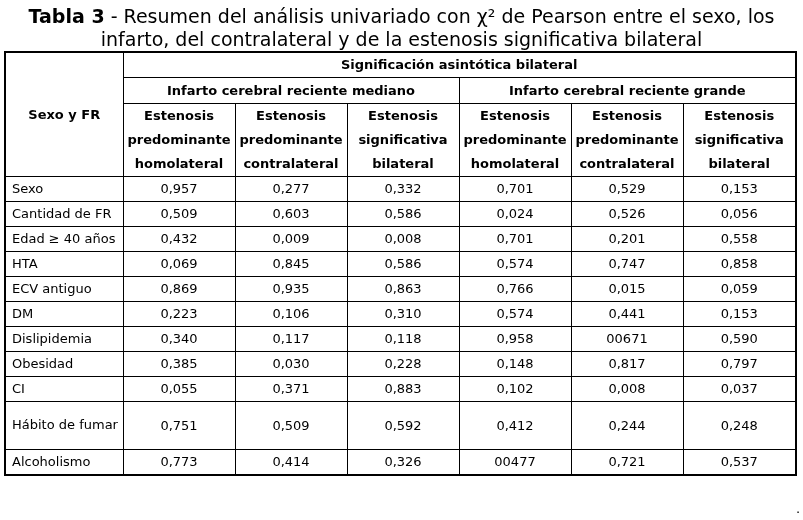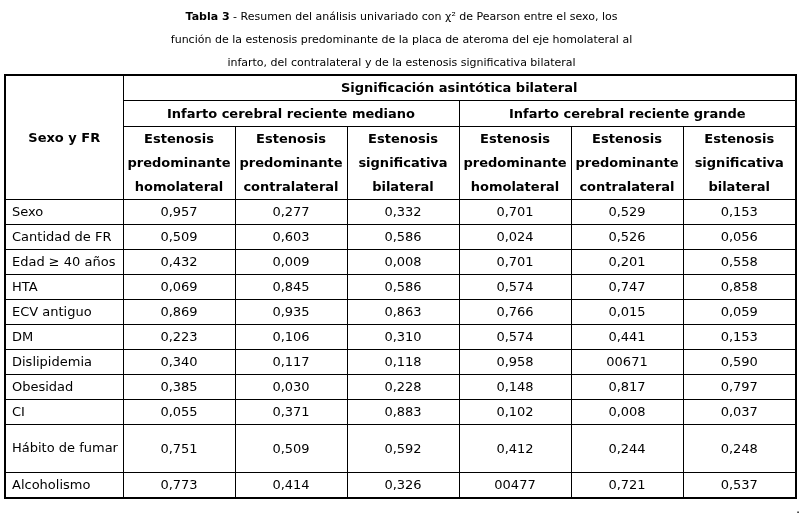--- a/index.html
+++ b/index.html
@@ -8,21 +8,21 @@
     background: #ffffff;
     color: #000000;
     font-family: "DejaVu Sans", sans-serif;
     font-size: 13px;
     overflow: hidden;
   }
   .caption {
     margin-top: 5px;
     text-align: center;
     line-height: 23px;
-    font-size: 11px;
+    font-size: 19px;
   }
   .caption b { font-weight: bold; }
   table {
     border-collapse: collapse;
     table-layout: fixed;
     margin-left: 4px;
     width: 791px;
     border: 2px solid #000;
   }
   th, td {
@@ -52,21 +52,20 @@
     left: 796px;
     top: 501px;
     font-size: 13px;
   }
 </style>
 </head>
 <body>
 
 <div class="caption">
   <div><b>Tabla 3</b><span> - Resumen del análisis univariado con χ² de Pearson entre el sexo, los</span></div>
-  <div>función de la estenosis predominante de la placa de ateroma del eje homolateral al</div>
   <div>infarto, del contralateral y de la estenosis significativa bilateral</div>
 </div>
 
 <table>
   <colgroup>
     <col style="width:118px">
     <col style="width:112px">
       <col style="width:112px">
       <col style="width:112px">
     <col style="width:112px">

